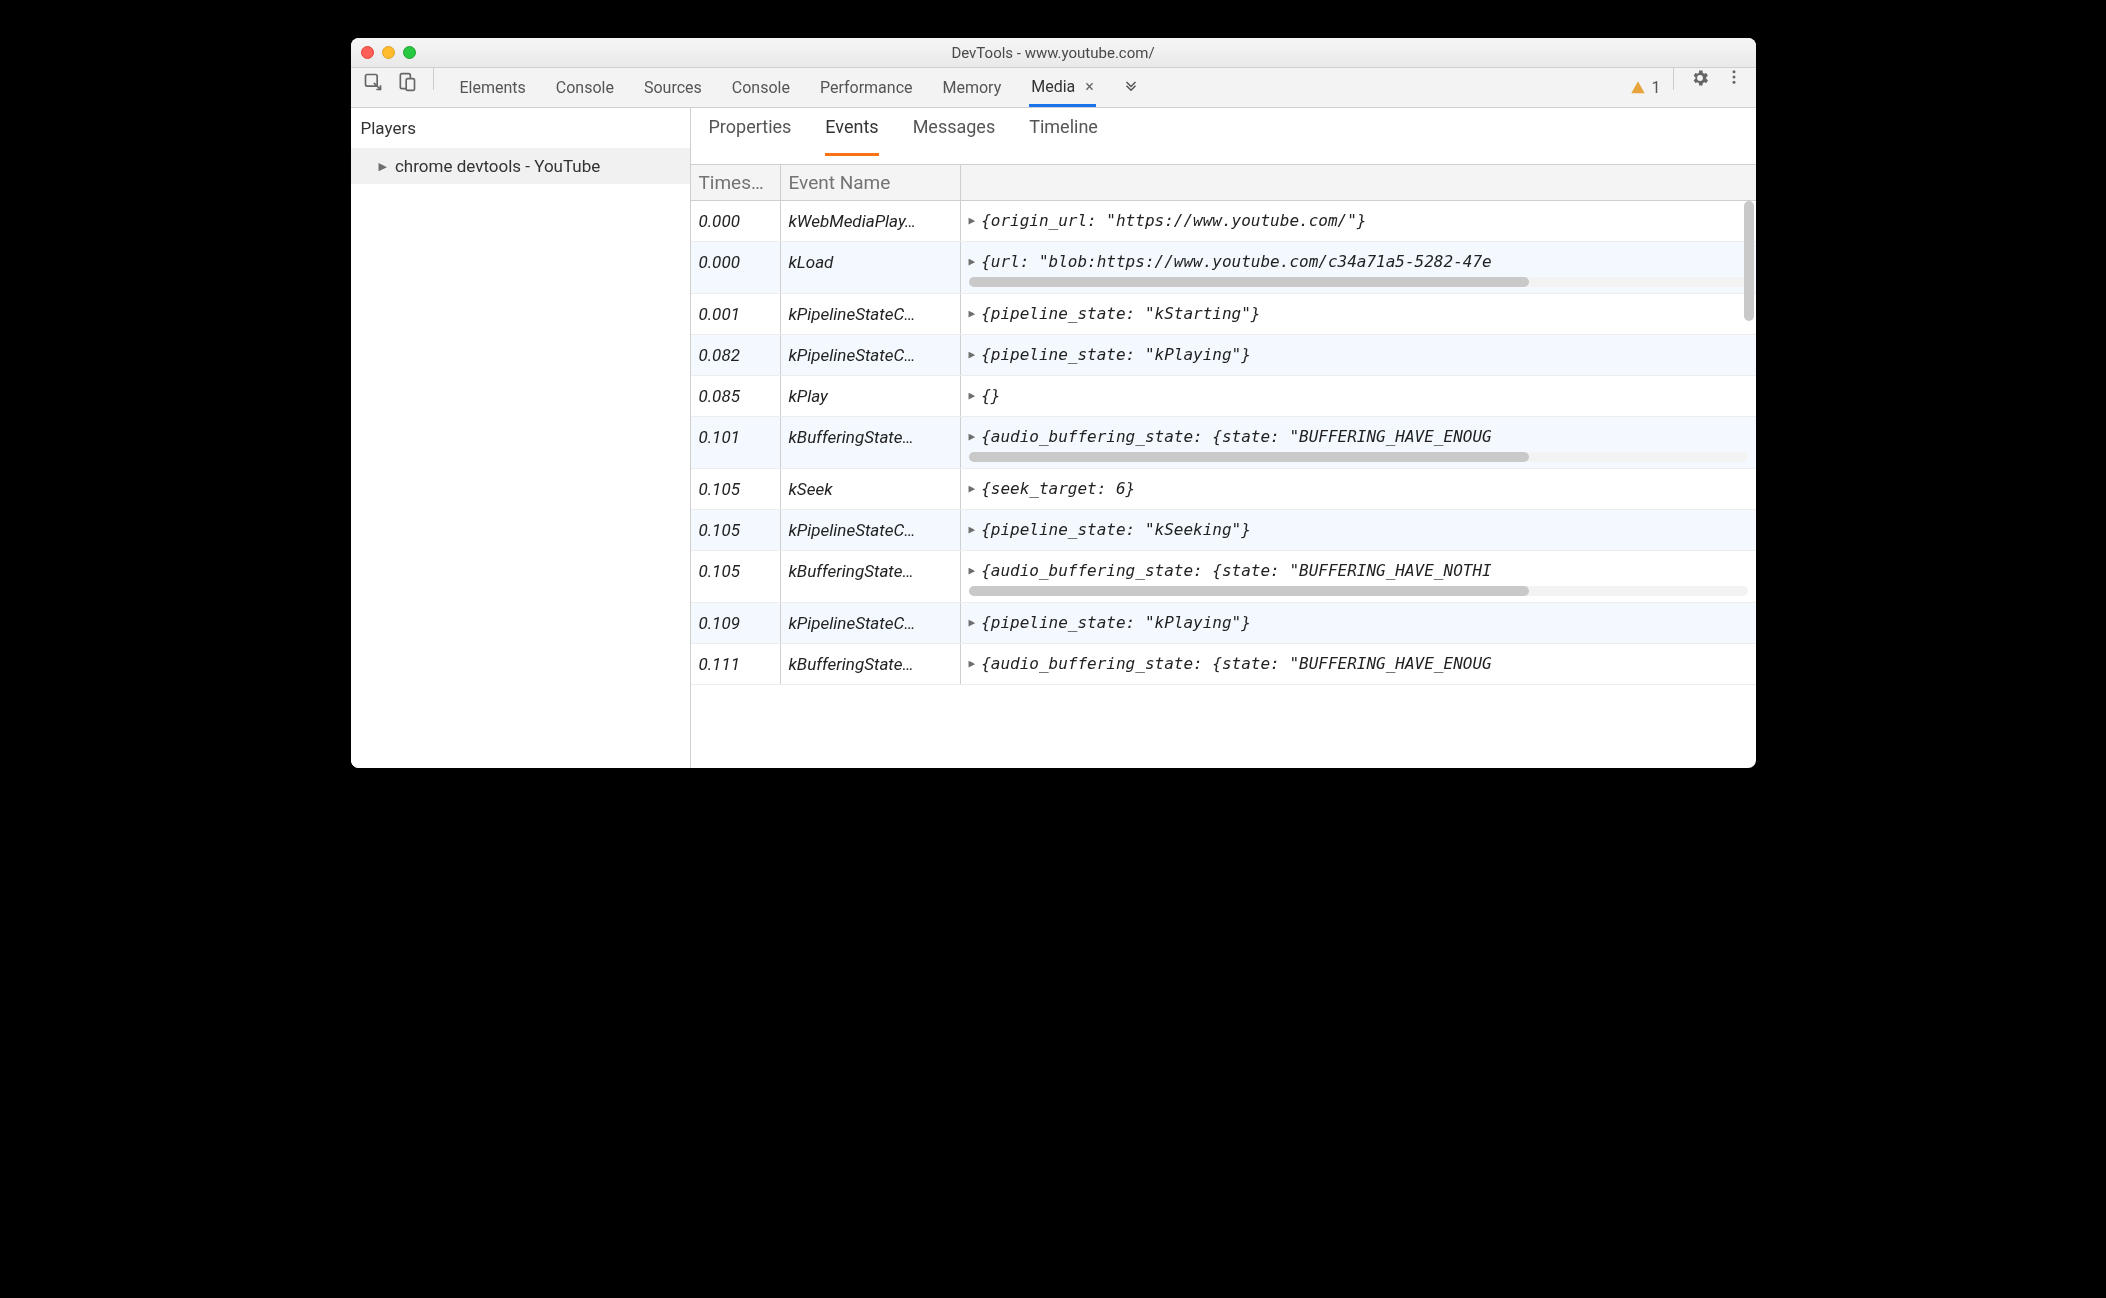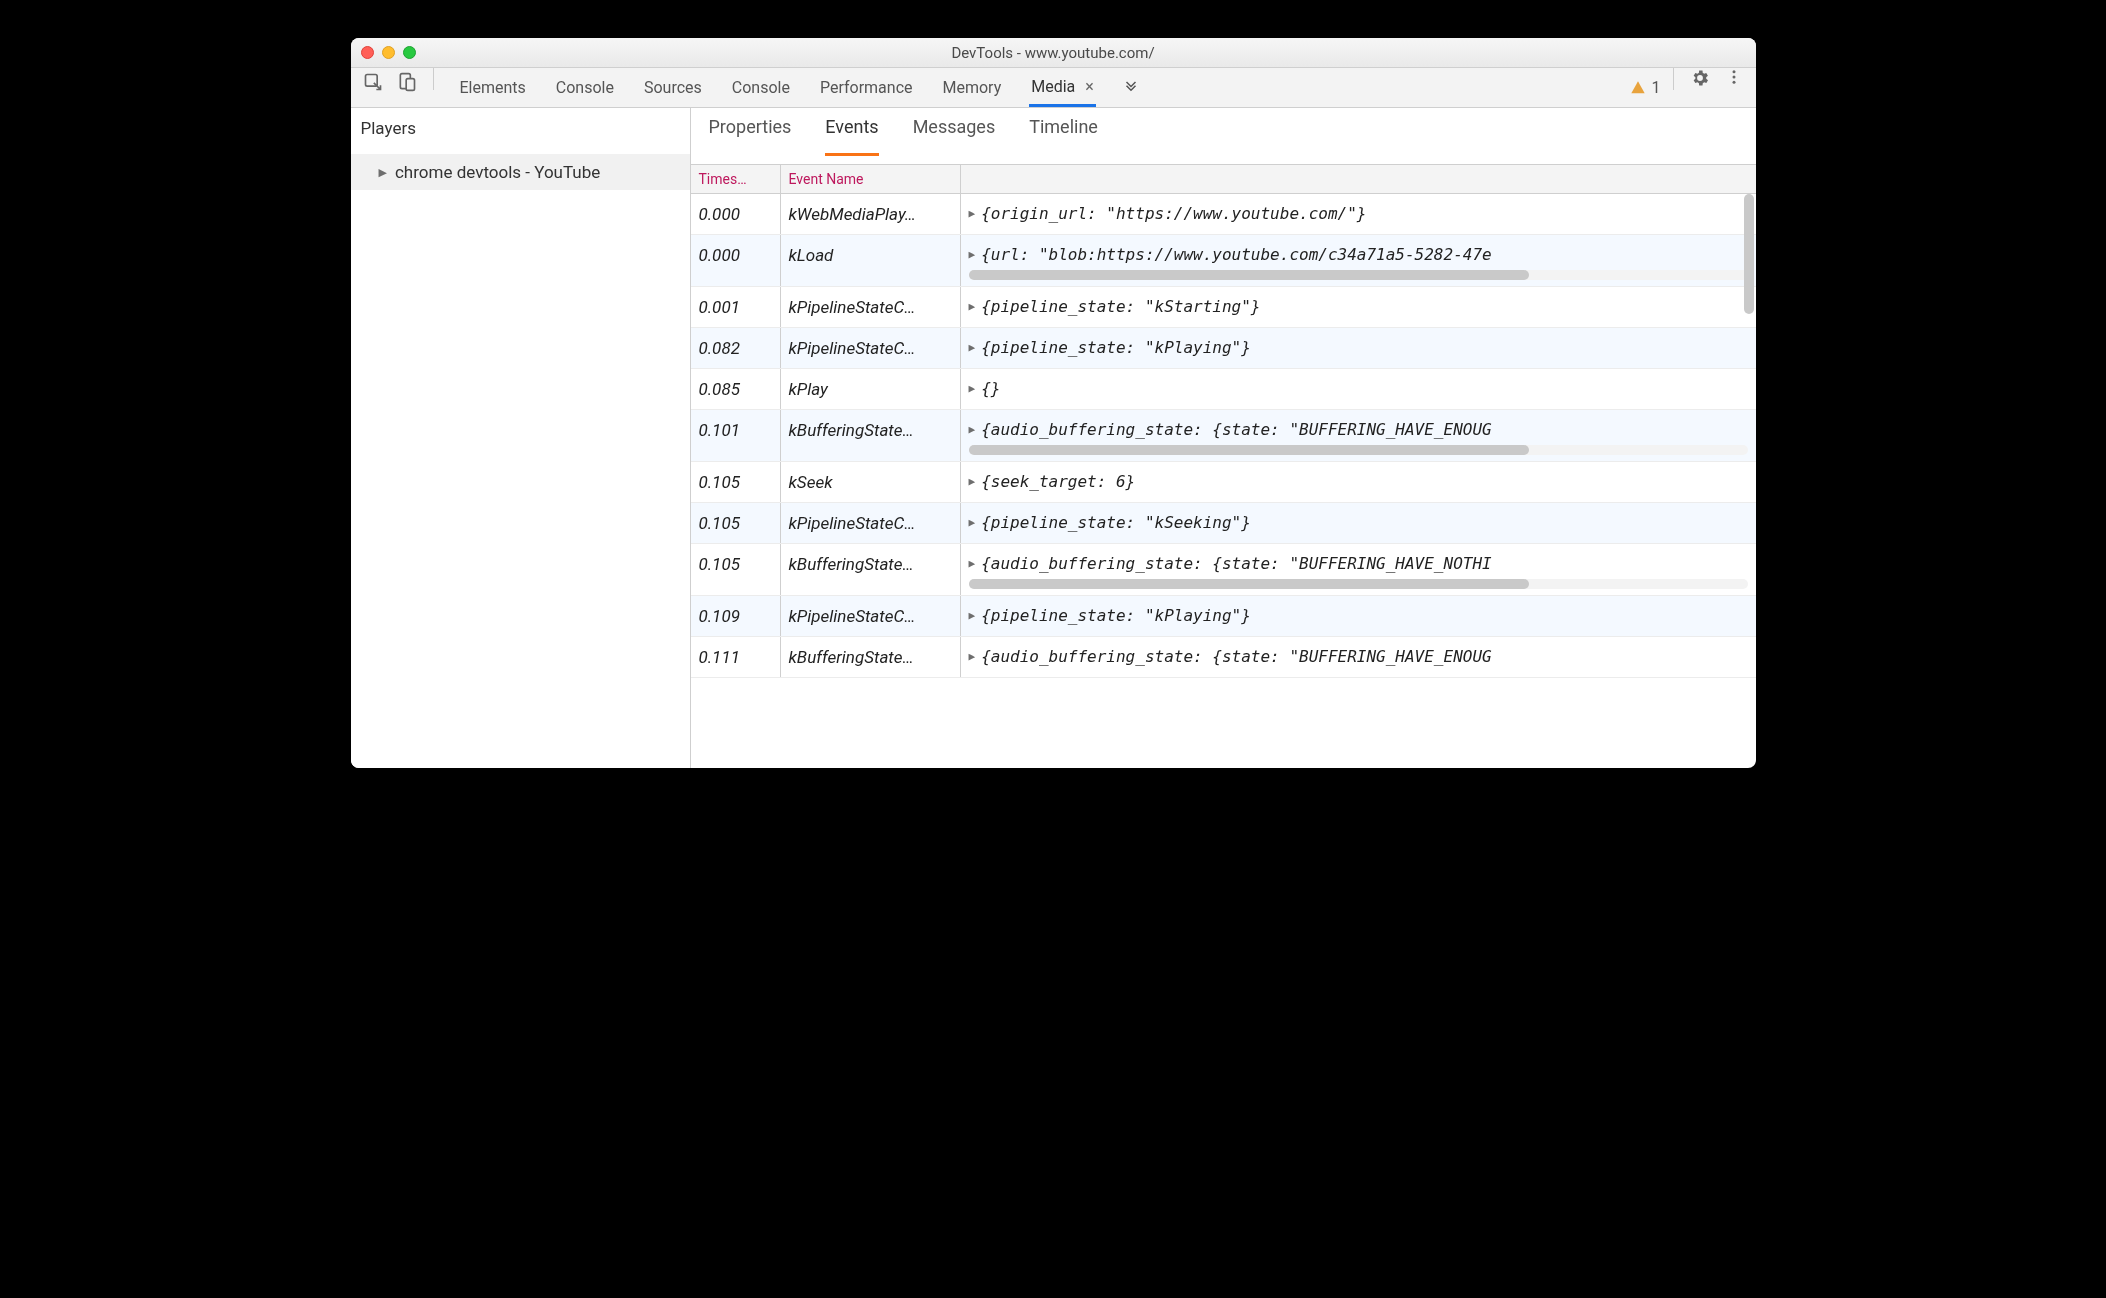--- a/index.html
+++ b/index.html
@@ -65,21 +65,20 @@
   .warn-tri { color:#e8a33d; }
   .gear, .kebab { color:#666; width:28px; display:flex; justify-content:center; }
 
   
   .split { flex:1; display:flex; min-height: 0; }
   .sidebar {
     width: 340px; border-right:1px solid #cfcfcf;
     background:#fff;
     display:flex; flex-direction:column;
     font-size:17px;
-    gap:6px;
   }
   .side-title { padding: 10px 10px; color:#333; }
   .side-item {
     padding: 8px 10px 8px 28px;
     background:#f1f1f1;
     color:#333;
     display:flex; align-items:center; gap:8px;
   }
   .tri { font-size:11px; color:#6e6e6e; }
 
@@ -89,21 +88,21 @@
   .subtabs {
     display:flex; gap:34px; padding: 8px 18px;
     border-bottom:1px solid #cfcfcf;
     font-size:18px; color:#555;
   }
   .subtab.active { color:#333; border-bottom:3px solid #f97316; padding-bottom:16px; }
 
   .grid-header {
     display:flex; border-bottom:1px solid #cfcfcf;
     background:#f4f4f4;
-    font-size:14px; color:#be185d;
+    font-size:19px; color:#737373;
   }
   .col-ts   { width: 90px;  padding:6px 8px; border-right:1px solid #cfcfcf; white-space:nowrap; overflow:hidden; text-overflow:ellipsis; }
   .col-name { width: 180px; padding:6px 8px; border-right:1px solid #cfcfcf; white-space:nowrap; overflow:hidden; text-overflow:ellipsis; }
   .col-val  { flex:1;       padding:6px 8px; white-space:nowrap; overflow:hidden; text-overflow:ellipsis; position:relative; }
 
   .rows { overflow:auto; flex:1; }
   .row {
     display:flex; font-size:17px; color:#222;
     border-bottom:1px solid #ececec;
     font-style:italic;

